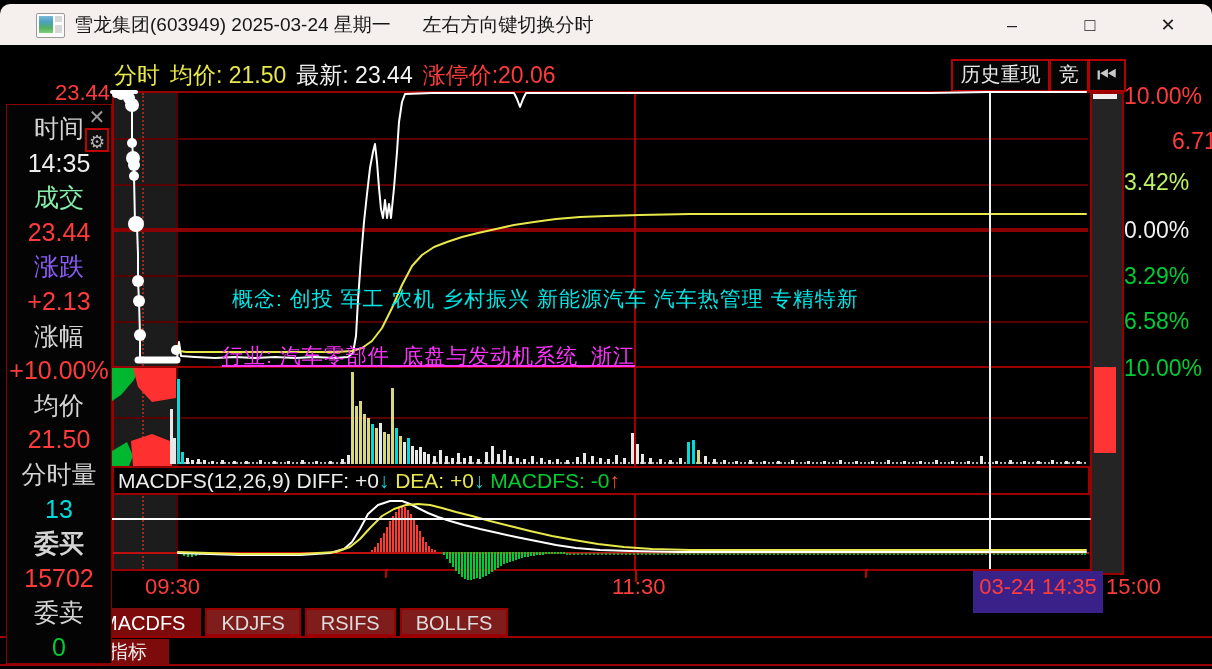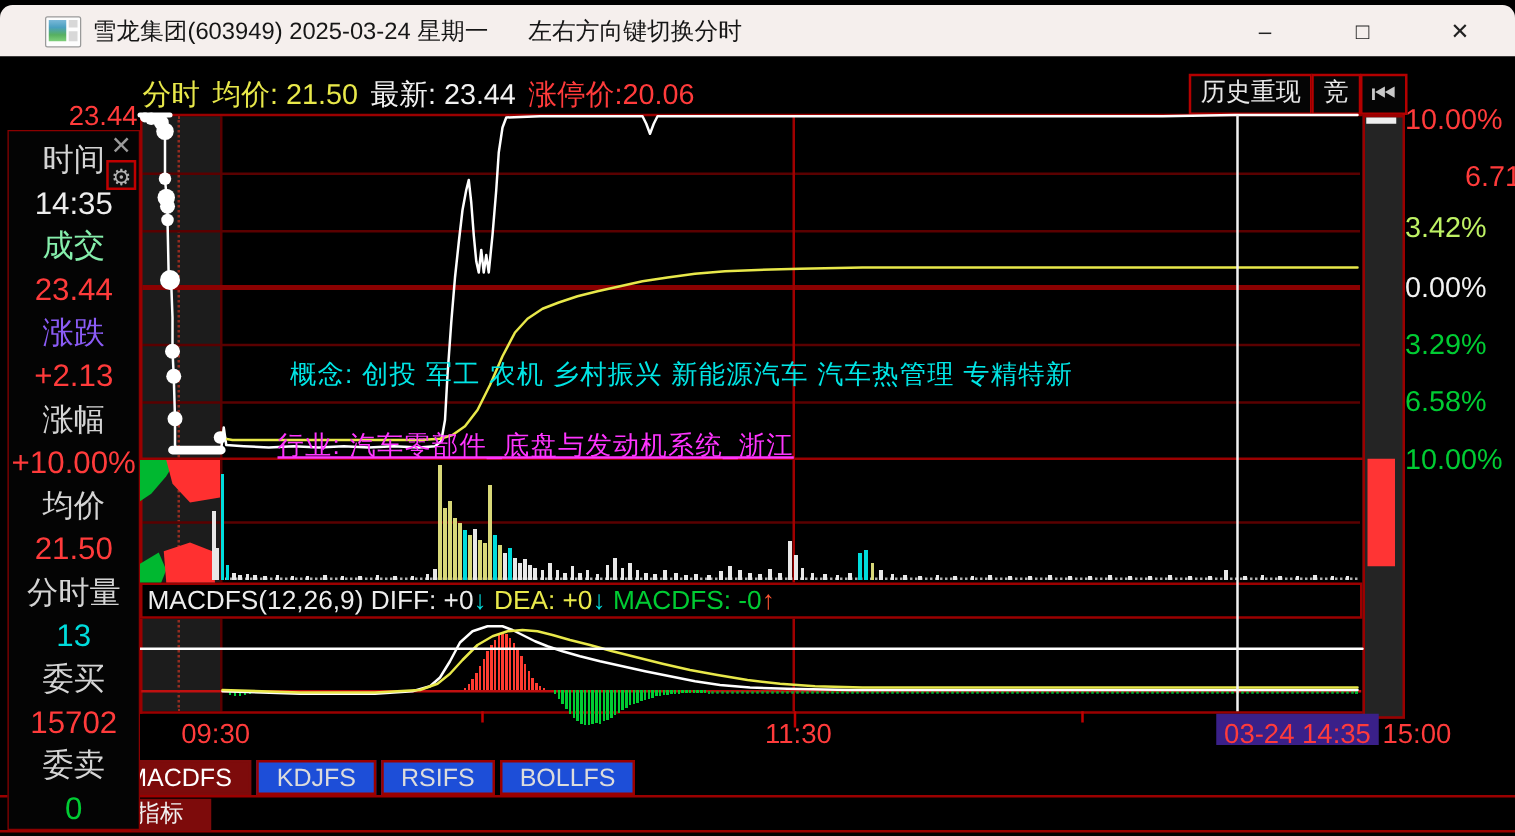--- a/index.html
+++ b/index.html
@@ -45,24 +45,24 @@
            border:1px solid #8b0000;box-sizing:border-box;z-index:40;}
   #sidebar-rows{position:absolute;left:0;top:6px;width:104px;}
   .sb-row{height:34.6px;line-height:34.6px;text-align:center;font-size:25px;overflow:visible;white-space:nowrap;}
   #sb-close{position:absolute;right:2px;top:1px;width:24px;height:22px;color:#9a9a9a;font-size:20px;
             text-align:center;line-height:22px;}
   #sb-gear{position:absolute;right:2px;top:23px;width:24px;height:24px;color:#b0b0b0;font-size:18px;
            text-align:center;line-height:24px;border:2px solid #c00000;background:#0d0d0d;box-sizing:border-box;}
   
   .axis-label{position:absolute;font-size:22px;color:#ff3b3b;white-space:nowrap;}
   .pct-label{position:absolute;left:1124px;font-size:23px;white-space:nowrap;transform:translateY(-50%);}
-  #cursor-box{position:absolute;left:973px;top:567px;width:130px;height:25px;background:#3a2089;
+  #cursor-box{position:absolute;left:973px;top:567px;width:130px;height:42px;background:#3a2089;
               color:#ff3b3b;font-size:22px;text-align:center;line-height:31px;}
   #tabs-row{position:absolute;left:85px;top:604px;height:28px;display:flex;gap:4px;z-index:30;}
-  .tab{height:28px;line-height:26px;padding:0 14px;font-size:20px;color:#dcdcdc;background:#1d4ed8;
+  .tab{height:28px;line-height:26px;padding:0 14px;font-size:20px;color:#dcdcdc;background:#7f1d1d;
        border:2px solid #9b0000;box-sizing:border-box;white-space:nowrap;}
   .tab.active{background:#7d0b0b;border-color:#7d0b0b;color:#fff;}
   #indicator-cell{position:absolute;left:105px;top:635px;width:60px;height:26px;background:#7d0b0b;
                   color:#f0f0f0;font-size:19px;line-height:26px;padding-left:4px;z-index:30;}
   .tick{position:absolute;width:2px;background:#c00000;}
   #vol-dotted{position:absolute;left:180px;top:458px;width:906px;border-top:2px dotted #cfcfcf;opacity:.85;}
   #macd-green-dotted{position:absolute;left:566px;top:549px;width:520px;border-top:2px dotted #00b030;}
   #macd-baseline{position:absolute;left:113px;top:548px;width:976px;height:2px;background:#c01010;}
   #cross-v{position:absolute;left:989px;top:88px;width:2px;height:477px;background:#f2f2f2;z-index:20;}
   #session-v{position:absolute;left:634px;top:88px;width:2px;height:477px;background:#a00000;}
@@ -374,21 +374,21 @@
           <div class="sb-row" style="color: #86efac;">成交</div>
           <div class="sb-row" style="color: rgb(255, 59, 59);">23.44</div>
           <div class="sb-row" style="color: #8b5cf6; text-align: center;">涨跌</div>
           <div class="sb-row" style="color: rgb(255, 59, 59);">+2.13</div>
           <div class="sb-row" style="color: rgb(212, 212, 212);">涨幅</div>
           <div class="sb-row" style="color: rgb(255, 59, 59);">+10.00%</div>
           <div class="sb-row" style="color: rgb(212, 212, 212);">均价</div>
           <div class="sb-row" style="color: rgb(255, 59, 59);">21.50</div>
           <div class="sb-row" style="color: rgb(212, 212, 212);">分时量</div>
           <div class="sb-row" style="color: rgb(0, 220, 220);">13</div>
-          <div class="sb-row" style="color: rgb(212, 212, 212);">委买</div>
+          <div class="sb-row" style="color: rgb(212, 212, 212); font-weight: bold;">委买</div>
           <div class="sb-row" style="color: rgb(255, 59, 59);">15702</div>
           <div class="sb-row" style="color: rgb(212, 212, 212);">委卖</div>
           <div class="sb-row" style="color: rgb(0, 204, 51);">0</div>
         </div>
     </div>
 
   </div>
 </div>
 
 </body></html>

